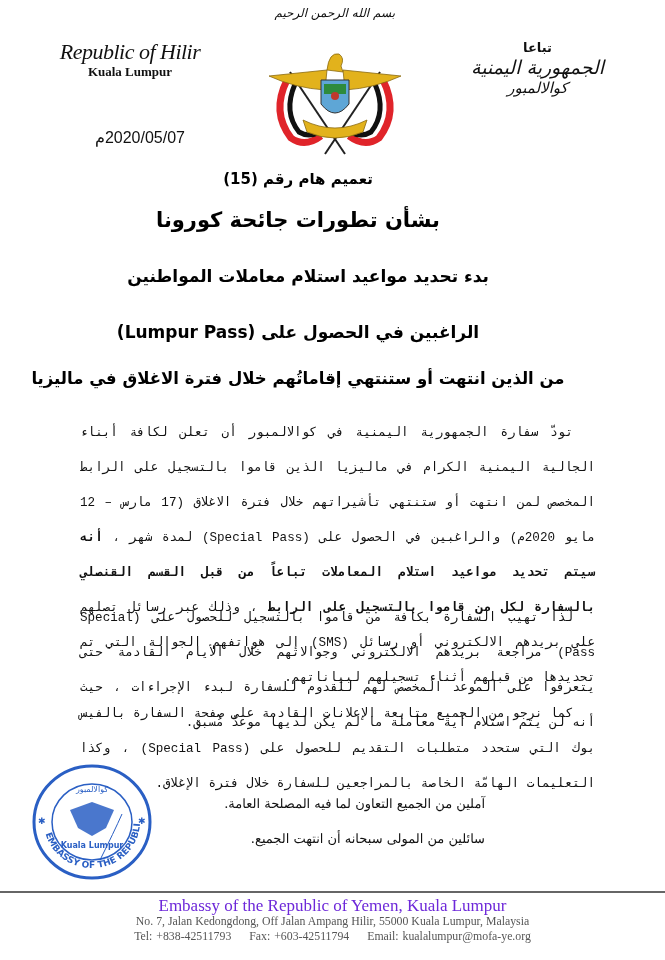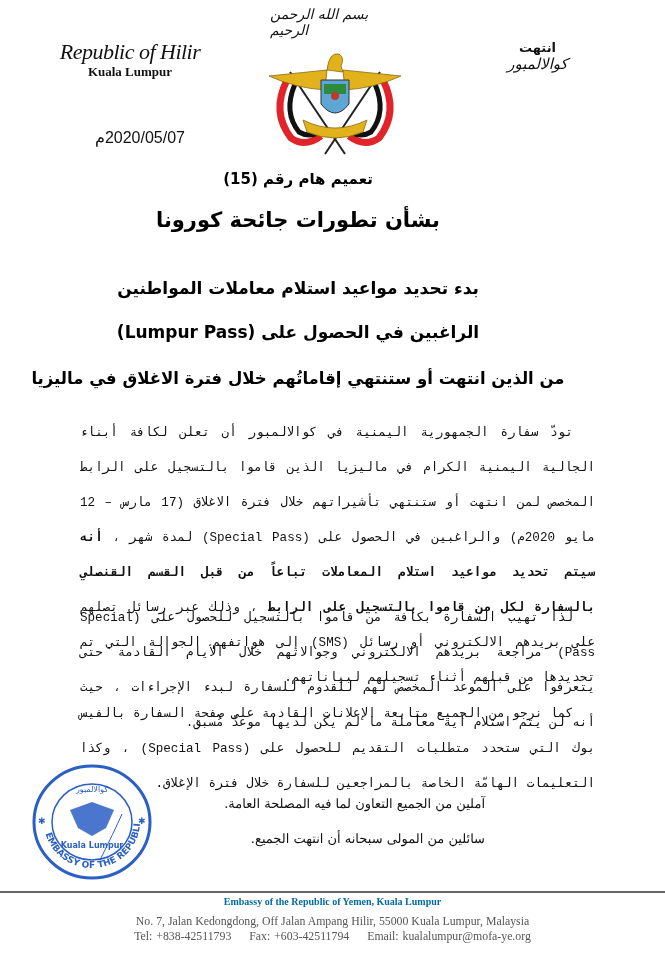--- a/index.html
+++ b/index.html
@@ -10,45 +10,45 @@
   .lh-left .l1 { font-family:"Liberation Serif", serif; font-weight:bold; font-size:15px; letter-spacing:0.2px; }
   .lh-left .l2 { font-family:"Liberation Serif", serif; font-style:italic; font-size:22px; line-height:24px; letter-spacing:-0.5px; }
   .lh-left .l3 { font-family:"Liberation Serif", serif; font-weight:bold; font-size:13px; }
   .date { left:95px; top:128px; font-family:"Liberation Sans", sans-serif; font-size:16px; direction:rtl; }
   
   .lh-right { left:465px; top:40px; width:145px; text-align:center; direction:rtl; }
   .lh-right .r1 { font-family:"DejaVu Sans", sans-serif; font-weight:bold; font-size:13px; }
   .lh-right .r2 { font-family:"DejaVu Serif", serif; font-style:italic; font-size:19px; line-height:24px; }
   .lh-right .r3 { font-family:"DejaVu Serif", serif; font-style:italic; font-size:15px; }
   
-  .basmala { left:270px; top:6px; width:125px; text-align:left; font-family:"DejaVu Serif", serif; font-style:italic; font-size:14px; direction:rtl; }
+  .basmala { left:270px; top:6px; width:125px; text-align:right; font-family:"DejaVu Serif", serif; font-style:italic; font-size:12px; direction:rtl; }
   .crest { left:265px; top:40px; width:140px; height:120px; }
   
   .t { left:0; width:596px; text-align:center; direction:rtl; font-family:"DejaVu Sans", sans-serif; font-weight:bold; color:#000; }
   .t1 { top:170px; font-size:15px; }
   .t2 { top:208px; font-size:21px; }
-  .h1 { top:278px; font-size:17px; }
+  .h1 { top:266px; font-size:17px;padding-left:10px; }
   .h2 { top:322px; font-size:17px; }
   .h3 { top:369px; font-size:16.5px; }
   
   .para { left:80px; width:515px; direction:rtl; text-align:justify; font-family:Liberation Mono, monospace; font-size:12.6px; line-height:35px; text-align-last:right; }
   .p1 { top:416px; }
   .p2 { top:601px; }
   .p3 { top:697px; }
   .para b { font-weight:bold; }
   .indent { display:inline-block; width:22px; }
   .closing { left:200px; width:285px; direction:rtl; text-align:right; font-family:"DejaVu Serif", serif; font-size:13px; }
   .c1 { top:796px; }
   .c2 { top:831px; }
   
   .stamp { left:30px; top:762px; width:124px; height:120px; }
   
   .rule { left:0; top:891px; width:665px; height:2px; background:#666; }
   .footer { left:0; width:665px; text-align:center; font-family:"Liberation Serif", serif; color:#555; }
-  .f1 { top:896px; font-weight:bold; font-size:10px; color:#0369a1; }
+  .f1 { top:896px; font-weight:normal; font-size:17px; color:#6d28d9; }
   .f2 { top:914px; font-size:11.8px; }
   .f3 { top:929px; font-size:11.8px; word-spacing:1px; }
   .f3 span { margin:0 7px; }
 </style>
 </head>
 <body>
 
 <div class="abs lh-left">
   <div class="l2">Republic of Hilir</div>
   <div class="l3">Kuala Lumpur</div>
@@ -75,21 +75,22 @@
 
     <path d="M56 40 L84 40 L84 64 Q70 82 56 64 Z" fill="#5ea6d6" stroke="#333" stroke-width="1"></path>
     <rect x="59" y="44" width="22" height="10" fill="#2e8b3c"></rect>
     <circle cx="70" cy="56" r="4" fill="#c0392b"></circle>
 
     <path d="M38 80 Q70 96 102 80 L98 92 Q70 104 42 92 Z" fill="#e2b21c" stroke="#8a6a10" stroke-width="0.8"></path>
   </svg>
 </div>
 
 <div class="abs lh-right">
-  <div class="r1">انتهت</div>
+  <div class="r1">تباعا</div>
+  <div class="r2">الجمهورية اليمنية</div>
   <div class="r3">كوالالمبور</div>
 </div>
 
 <div class="abs t t1">تعميم هام رقم (15)</div>
 <div class="abs t t2">بشأن تطورات جائحة كورونا</div>
 
 <div class="abs t h1">بدء تحديد مواعيد استلام معاملات المواطنين</div>
 <div class="abs t h2">الراغبين في الحصول على (Lumpur Pass)</div>
 <div class="abs t h3">من الذين انتهت أو ستنتهي إقاماتُهم خلال فترة الاغلاق في ماليزيا</div>
 

